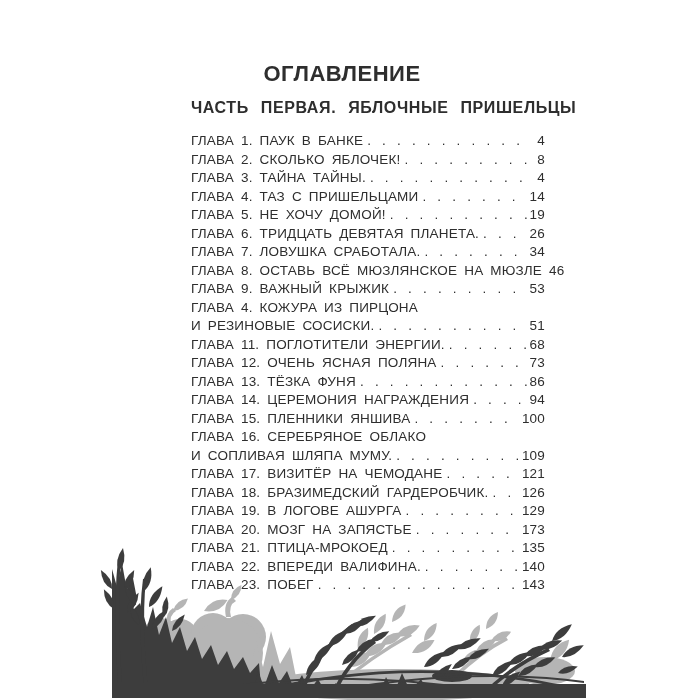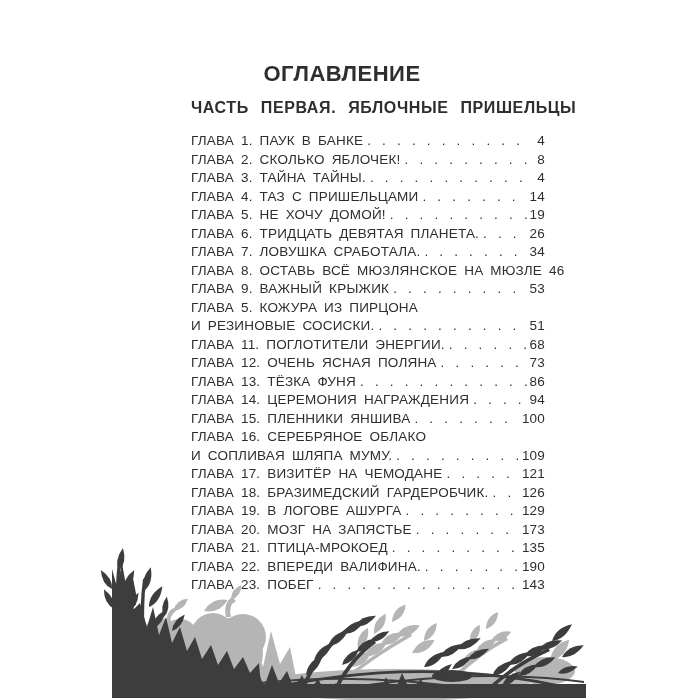--- a/index.html
+++ b/index.html
@@ -87,21 +87,21 @@
           <span class="toc-label">ГЛАВА 8. ОСТАВЬ ВСЁ МЮЗЛЯНСКОЕ НА МЮЗЛЕ</span>
           <span class="toc-dots"></span>
           <span class="toc-page">46</span>
         </div>
         <div class="toc-row">
           <span class="toc-label">ГЛАВА 9. ВАЖНЫЙ КРЫЖИК</span>
           <span class="toc-dots"></span>
           <span class="toc-page">53</span>
         </div>
         <div class="toc-row">
-          <span class="toc-label">ГЛАВА 5. КОЖУРА ИЗ ПИРЦОНА</span>
+          <span class="toc-label">ГЛАВА 4. КОЖУРА ИЗ ПИРЦОНА</span>
         </div>
         <div class="toc-row">
           <span class="toc-label">И РЕЗИНОВЫЕ СОСИСКИ.</span>
           <span class="toc-dots"></span>
           <span class="toc-page">51</span>
         </div>
         <div class="toc-row">
           <span class="toc-label">ГЛАВА 11. ПОГЛОТИТЕЛИ ЭНЕРГИИ.</span>
           <span class="toc-dots"></span>
           <span class="toc-page">68</span>
@@ -155,21 +155,21 @@
           <span class="toc-page">173</span>
         </div>
         <div class="toc-row">
           <span class="toc-label">ГЛАВА 21. ПТИЦА-МРОКОЕД</span>
           <span class="toc-dots"></span>
           <span class="toc-page">135</span>
         </div>
         <div class="toc-row">
           <span class="toc-label">ГЛАВА 22. ВПЕРЕДИ ВАЛИФИНА.</span>
           <span class="toc-dots"></span>
-          <span class="toc-page">190</span>
+          <span class="toc-page">140</span>
         </div>
         <div class="toc-row">
           <span class="toc-label">ГЛАВА 23. ПОБЕГ</span>
           <span class="toc-dots"></span>
           <span class="toc-page">143</span>
         </div>
       </div>
   </main>
 
   <svg class="foliage" viewBox="0 0 700 155" xmlns="http://www.w3.org/2000/svg" aria-hidden="true">

